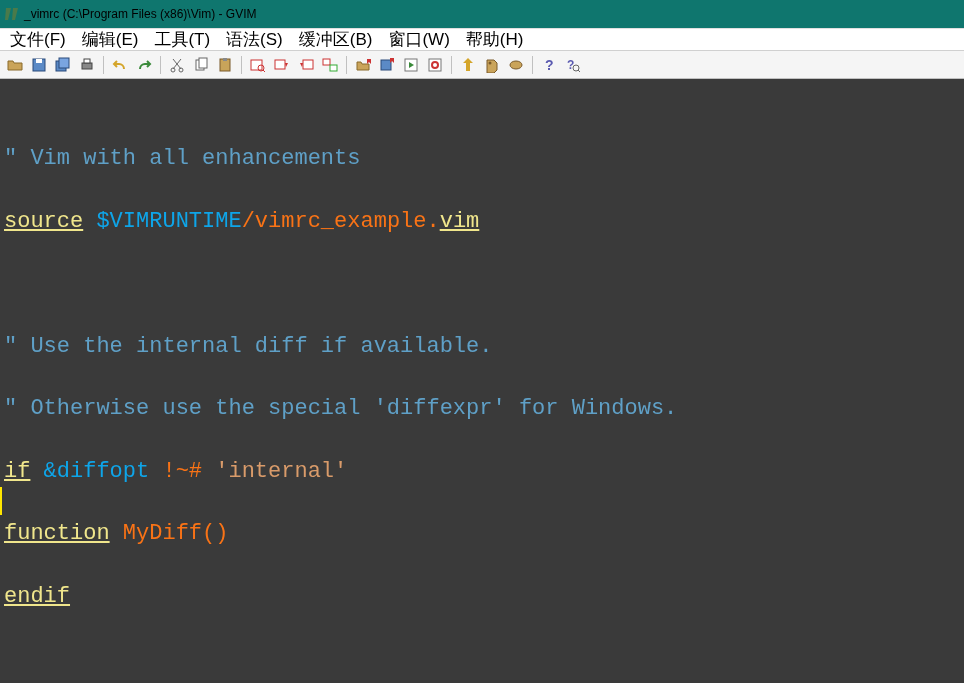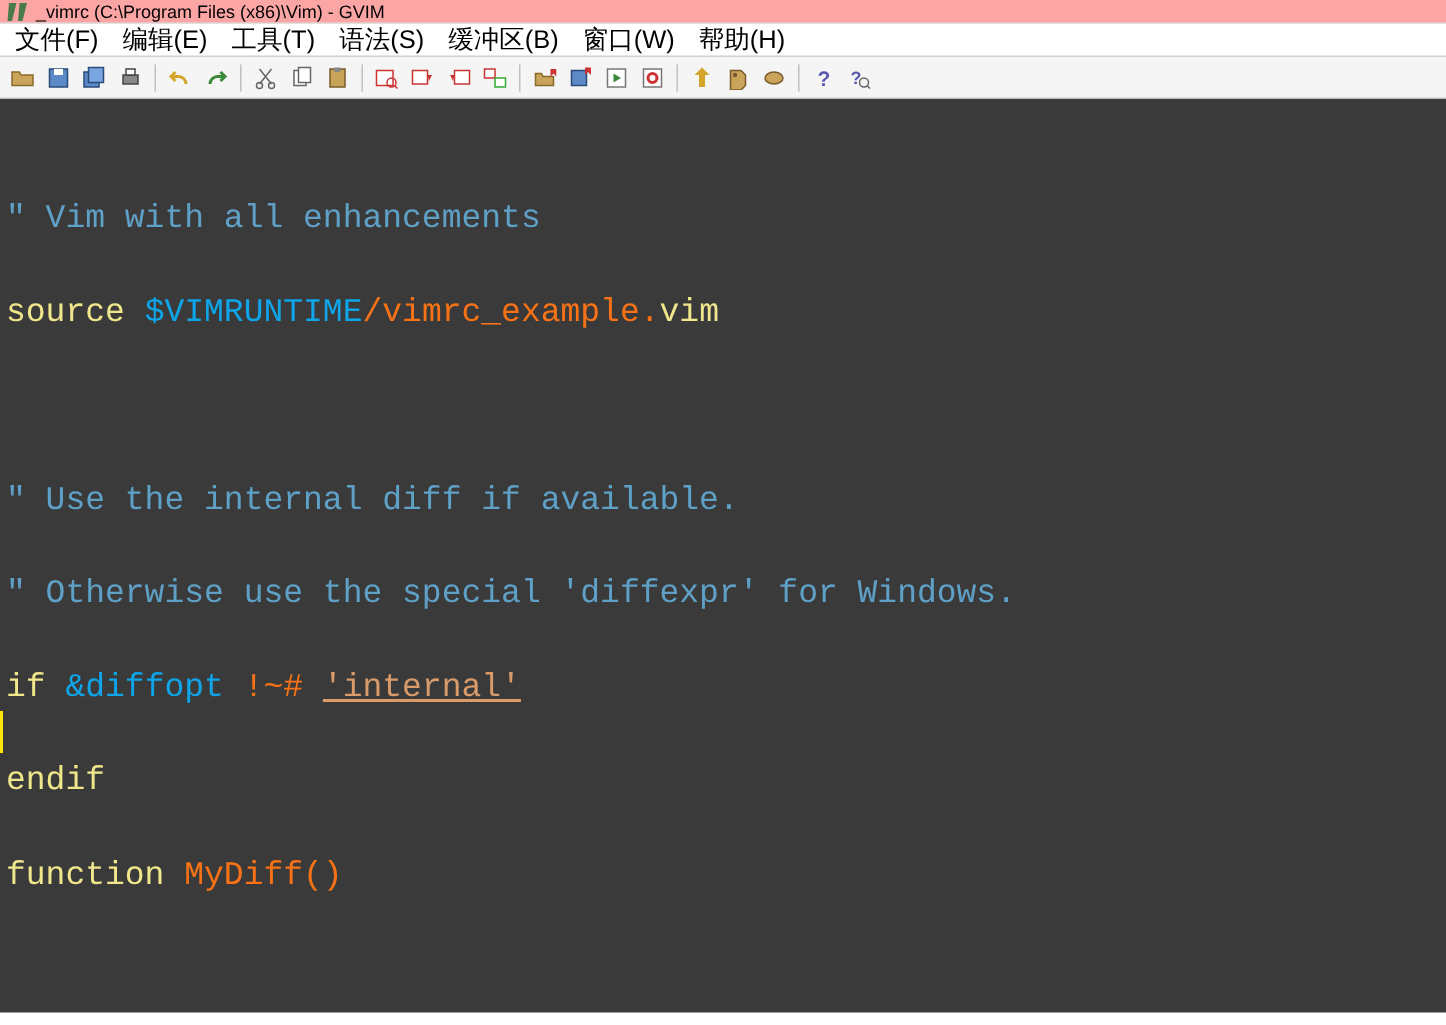--- a/index.html
+++ b/index.html
@@ -5,22 +5,22 @@
 * { margin: 0; padding: 0; box-sizing: border-box; }
 body {
   width: 964px;
   height: 683px;
   font-family: "Microsoft YaHei", "Segoe UI", sans-serif;
   background: #fff;
   overflow: hidden;
   font-size: 12px;
 }
 .titlebar {
-  height: 16px;
-  background: #fca5a5;
+  height: 29px;
+  background: #0f766e;
   border-bottom: 1px solid #e0e0e0;
   display: flex;
   align-items: center;
   padding: 0 4px;
   gap: 4px;
 }
 .app-icon {
   width: 16px; height: 16px;
   display: inline-flex; align-items: center; justify-content: center;
   color: #3a6b3a;
@@ -77,23 +77,23 @@
 }
 .cursor-bar {
   position: absolute;
   left: 0;
   top: 408px;
   width: 2px;
   height: 28px;
   background: #ffe600;
 }
 .c-comment { color: #5fa0c7; }
-.c-keyword { color: #f0e68c; }
+.c-keyword { color: #f0e68c; text-decoration: underline; }
 .c-identifier { color: #0ea5e9; }
-.c-string { color: #d99b6a; text-decoration: underline; }
+.c-string { color: #d99b6a; }
 .c-white { color: #f97316; }
 </style>
 </head>
 <body>
 
 <div class="titlebar">
   <span class="app-icon">
     <svg viewBox="0 0 16 16">
         <path fill="#4a7a4a" d="M2 2h5l-3 12H1zM9 2h5l-3 12H8z"></path>
       </svg>
@@ -250,22 +250,22 @@
 </div>
 
 <div class="editor">
 <div class="cursor-bar"></div>
 <div><span class="c-comment">" Vim with all enhancements</span></div>
 <div><span class="c-keyword">source</span><span class="c-identifier"> $VIMRUNTIME</span><span class="c-white">/vimrc_example.</span><span class="c-keyword">vim</span></div>
 <div>&nbsp;</div>
 <div><span class="c-comment">" Use the internal diff if available.</span></div>
 <div><span class="c-comment">" Otherwise use the special 'diffexpr' for Windows.</span></div>
 <div><span class="c-keyword">if</span><span class="c-identifier"> &amp;diffopt</span><span class="c-white"> !~# </span><span class="c-string">'internal'</span></div>
+<div><span class="c-keyword">function</span><span class="c-white"> MyDiff()</span></div>
 <div><span class="c-keyword">endif</span></div>
-<div><span class="c-keyword">function</span><span class="c-white"> MyDiff()</span></div>
 
 
 
 
 
 
 
 
 
 

